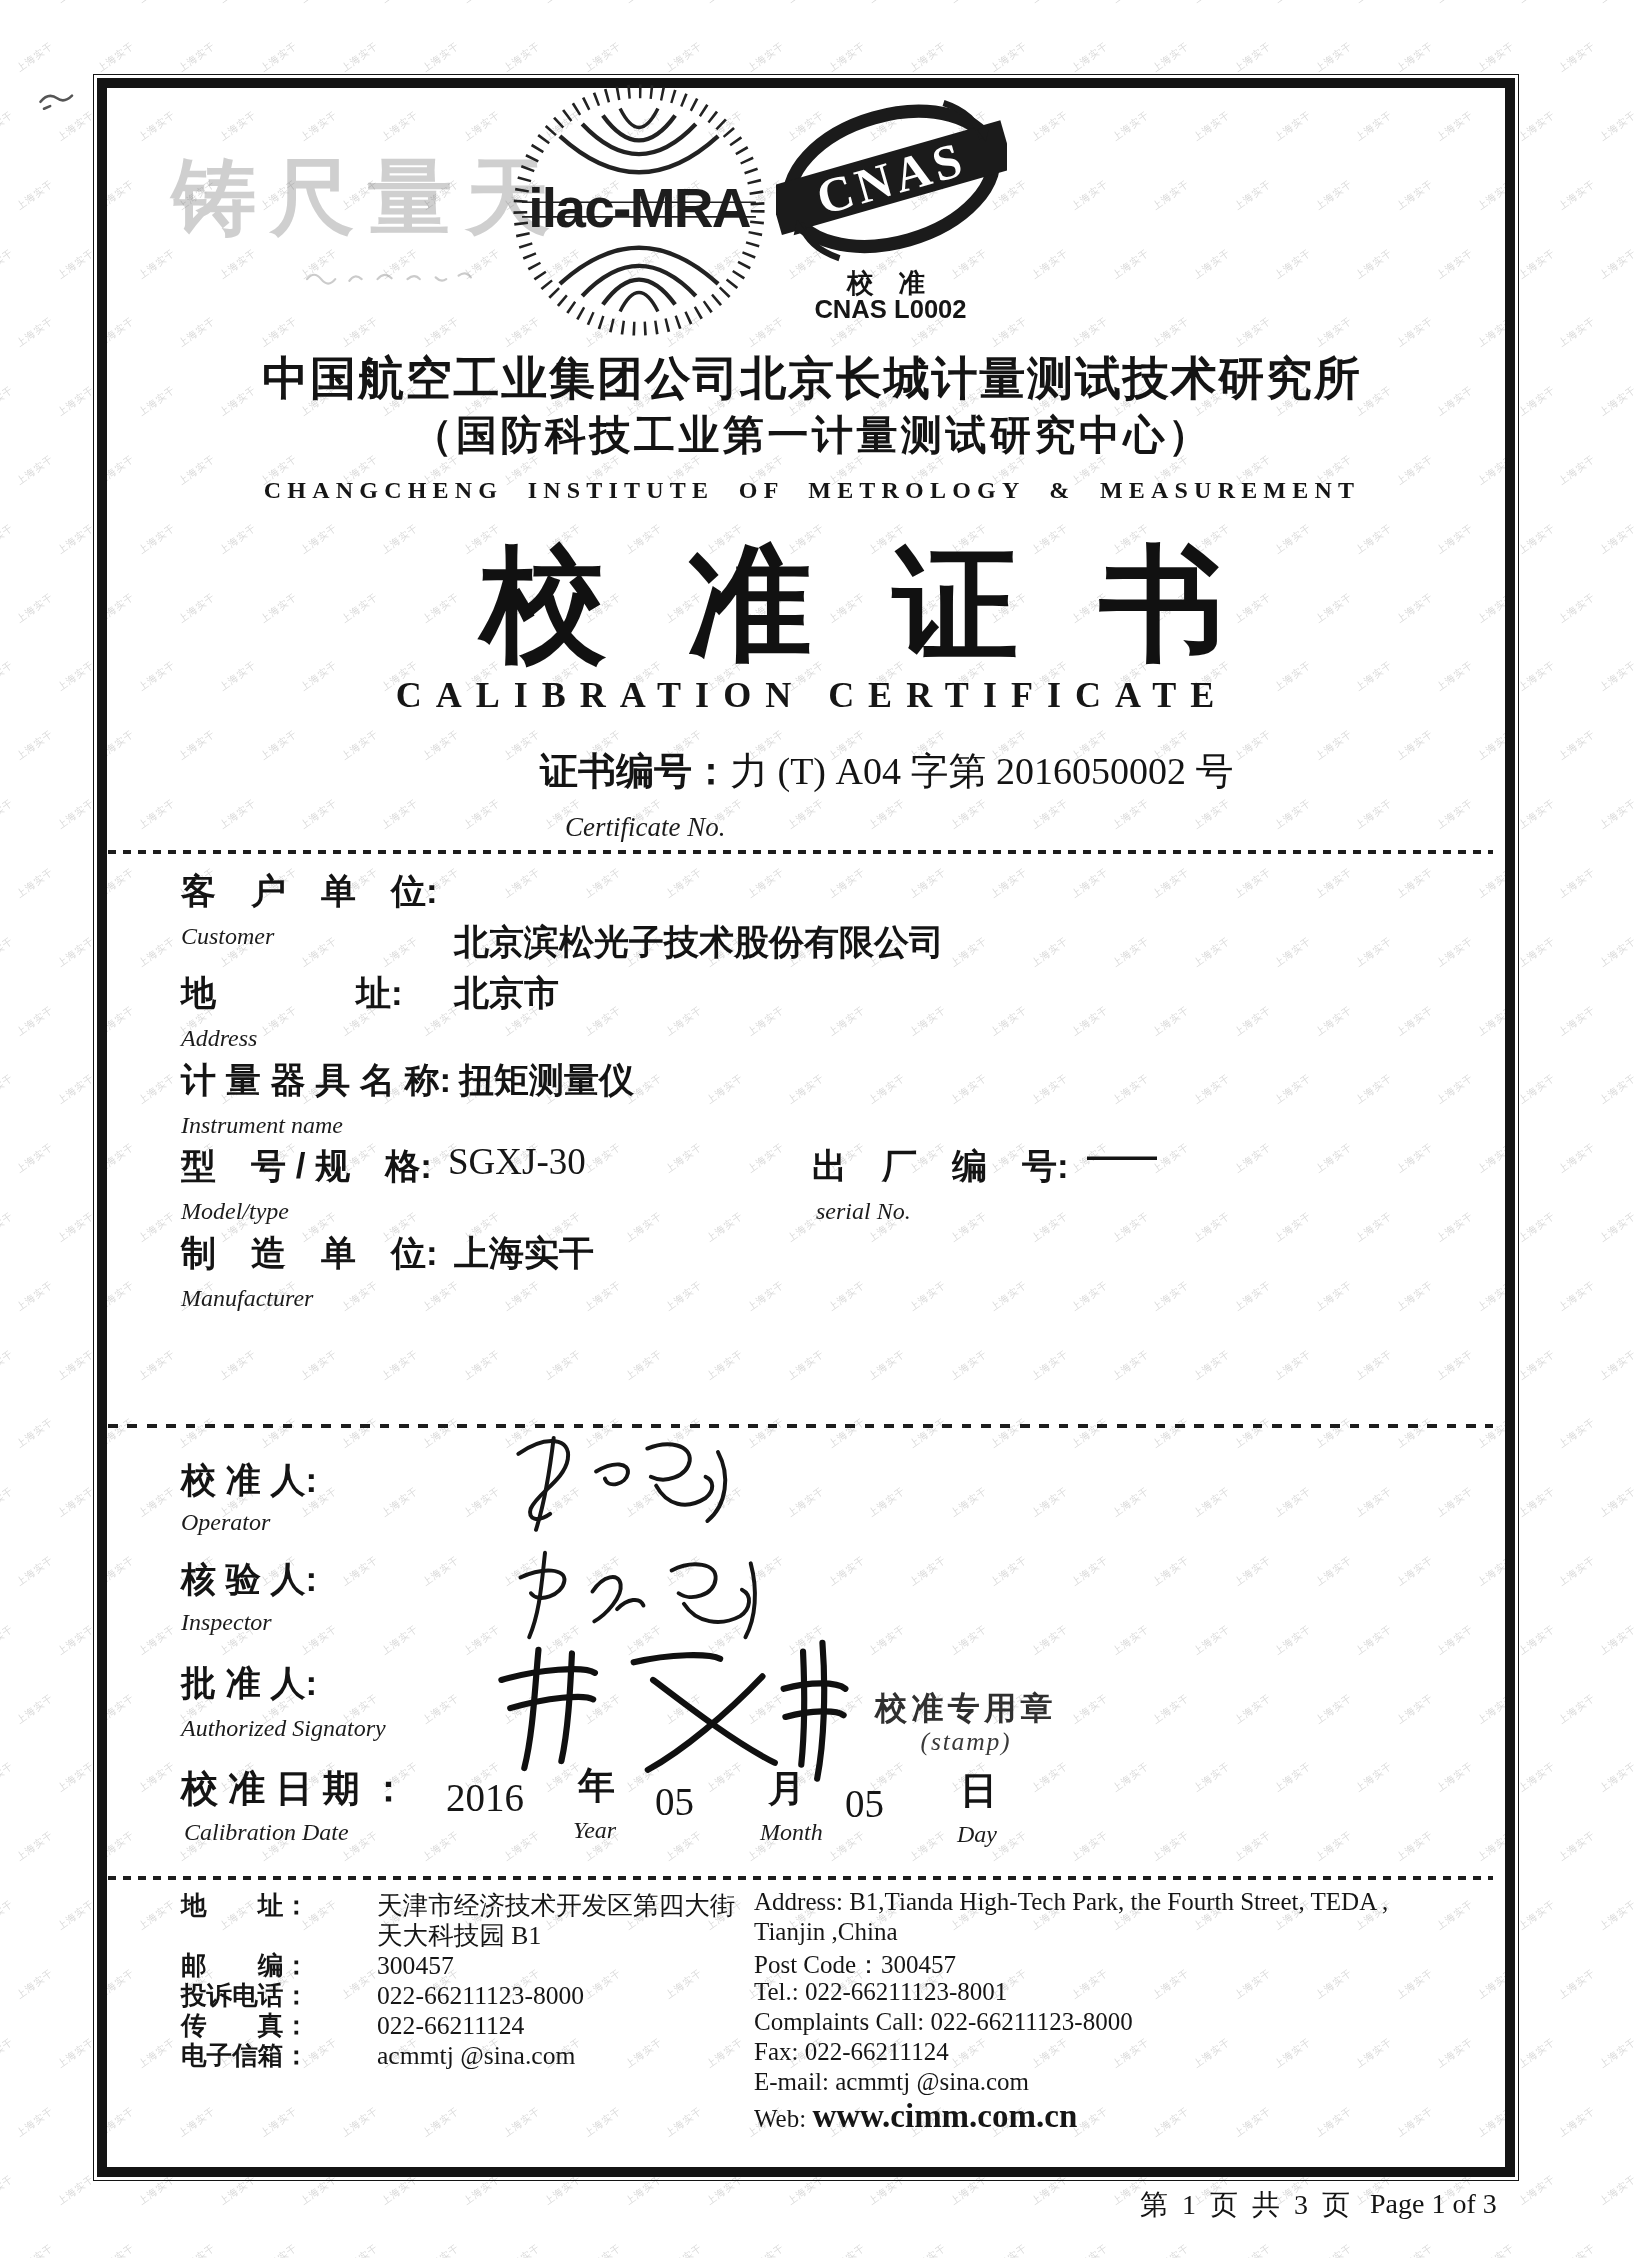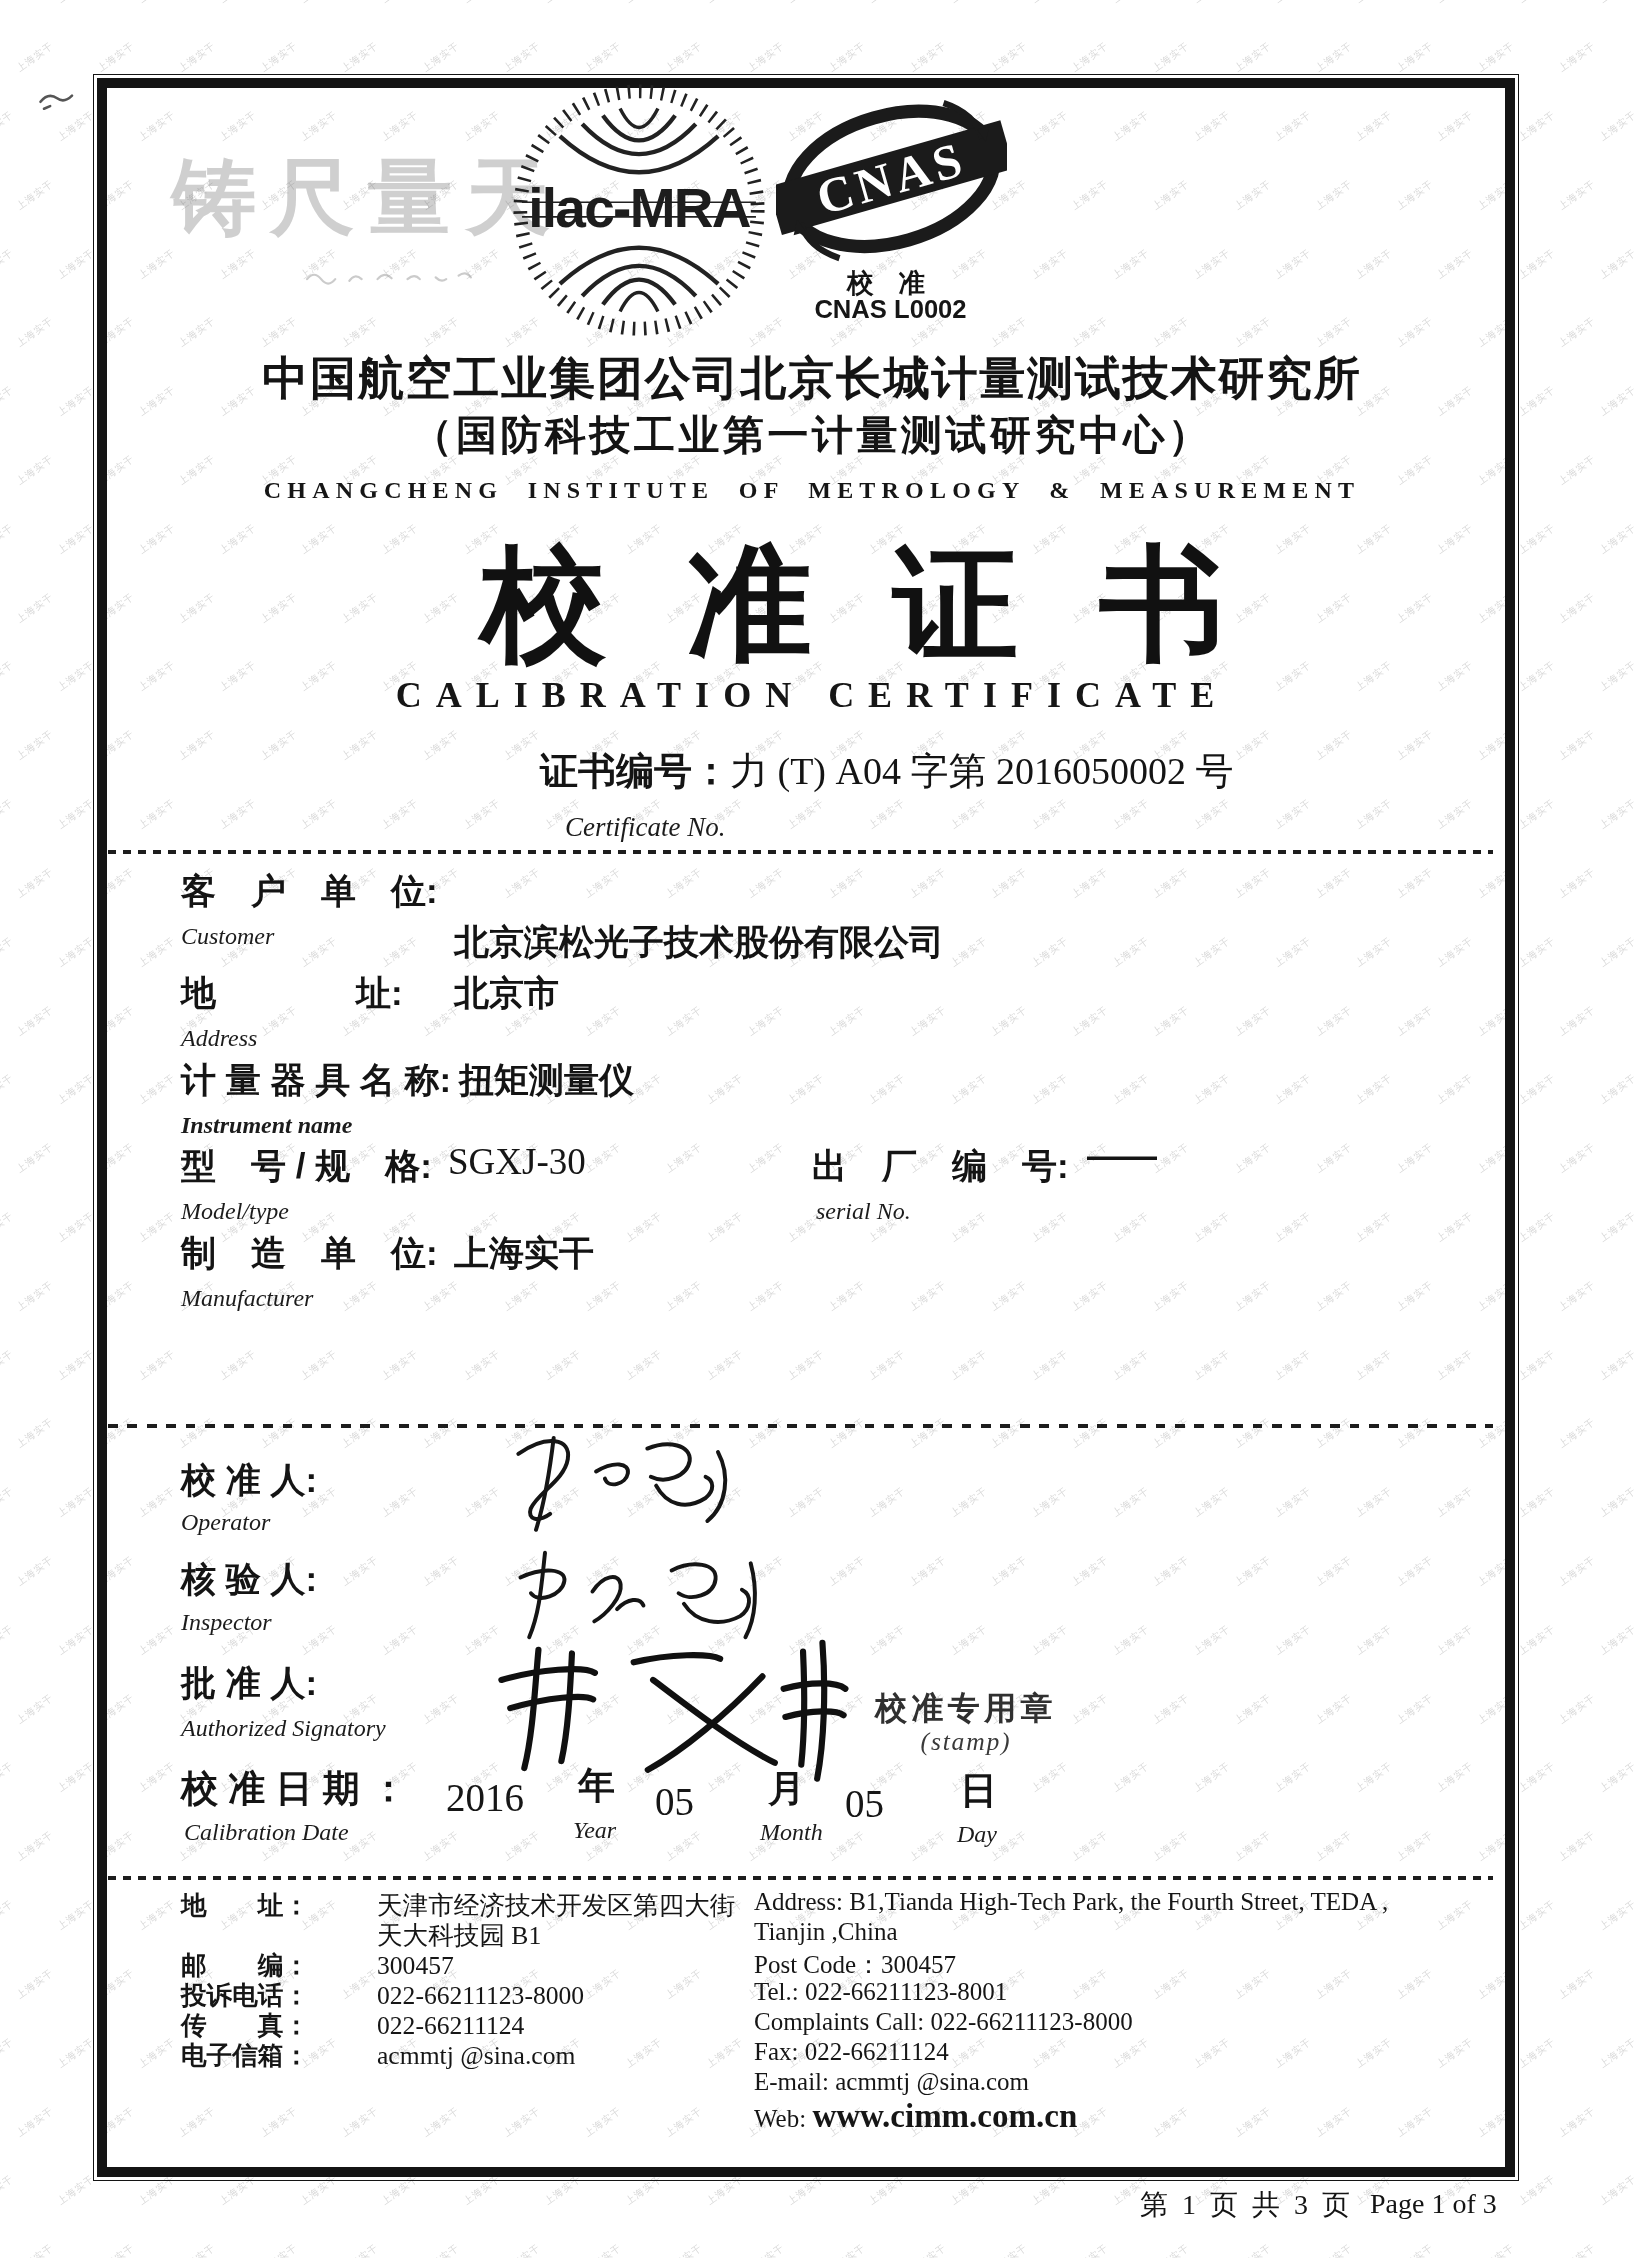--- a/index.html
+++ b/index.html
@@ -822,21 +822,21 @@
   <div class="abs cjk flabel" style="left:181px;top:868px;">客　户　单　位:</div>
   <div class="abs cjk fvalue-cjk" style="left:454px;top:919px;">北京滨松光子技术股份有限公司</div>
   <div class="abs sub" style="left:181px;top:923px;">Customer</div>
 
   <div class="abs cjk flabel" style="left:181px;top:970px;">地　　　　址:</div>
   <div class="abs cjk fvalue-cjk" style="left:454px;top:970px;">北京市</div>
   <div class="abs sub" style="left:181px;top:1025px;">Address</div>
 
   <div class="abs cjk flabel" style="left:181px;top:1057px;">计 量 器 具 名 称:</div>
   <div class="abs cjk fvalue-cjk" style="left:459px;top:1057px;">扭矩测量仪</div>
-  <div class="abs sub" style="left:181px;top:1112px;font-weight:bold;">Instrument name</div>
+  <div class="abs sub" style="left:181px;top:1112px;">Instrument name</div>
 
   <div class="abs cjk flabel" style="left:181px;top:1143px;">型　号 / 规　格:</div>
   <div class="abs fvalue-lat" style="left:448px;top:1140px;">SGXJ-30</div>
   <div class="abs sub" style="left:181px;top:1198px;">Model/type</div>
 
   <div class="abs cjk flabel" style="left:812px;top:1143px;">出　厂　编　号:</div>
   <div class="abs cjk fvalue-cjk" style="left:1087px;top:1136px;">——</div>
   <div class="abs sub" style="left:816px;top:1198px;">serial No.</div>
 
   <div class="abs cjk flabel" style="left:181px;top:1230px;text-align:right;">制　造　单　位:</div>

